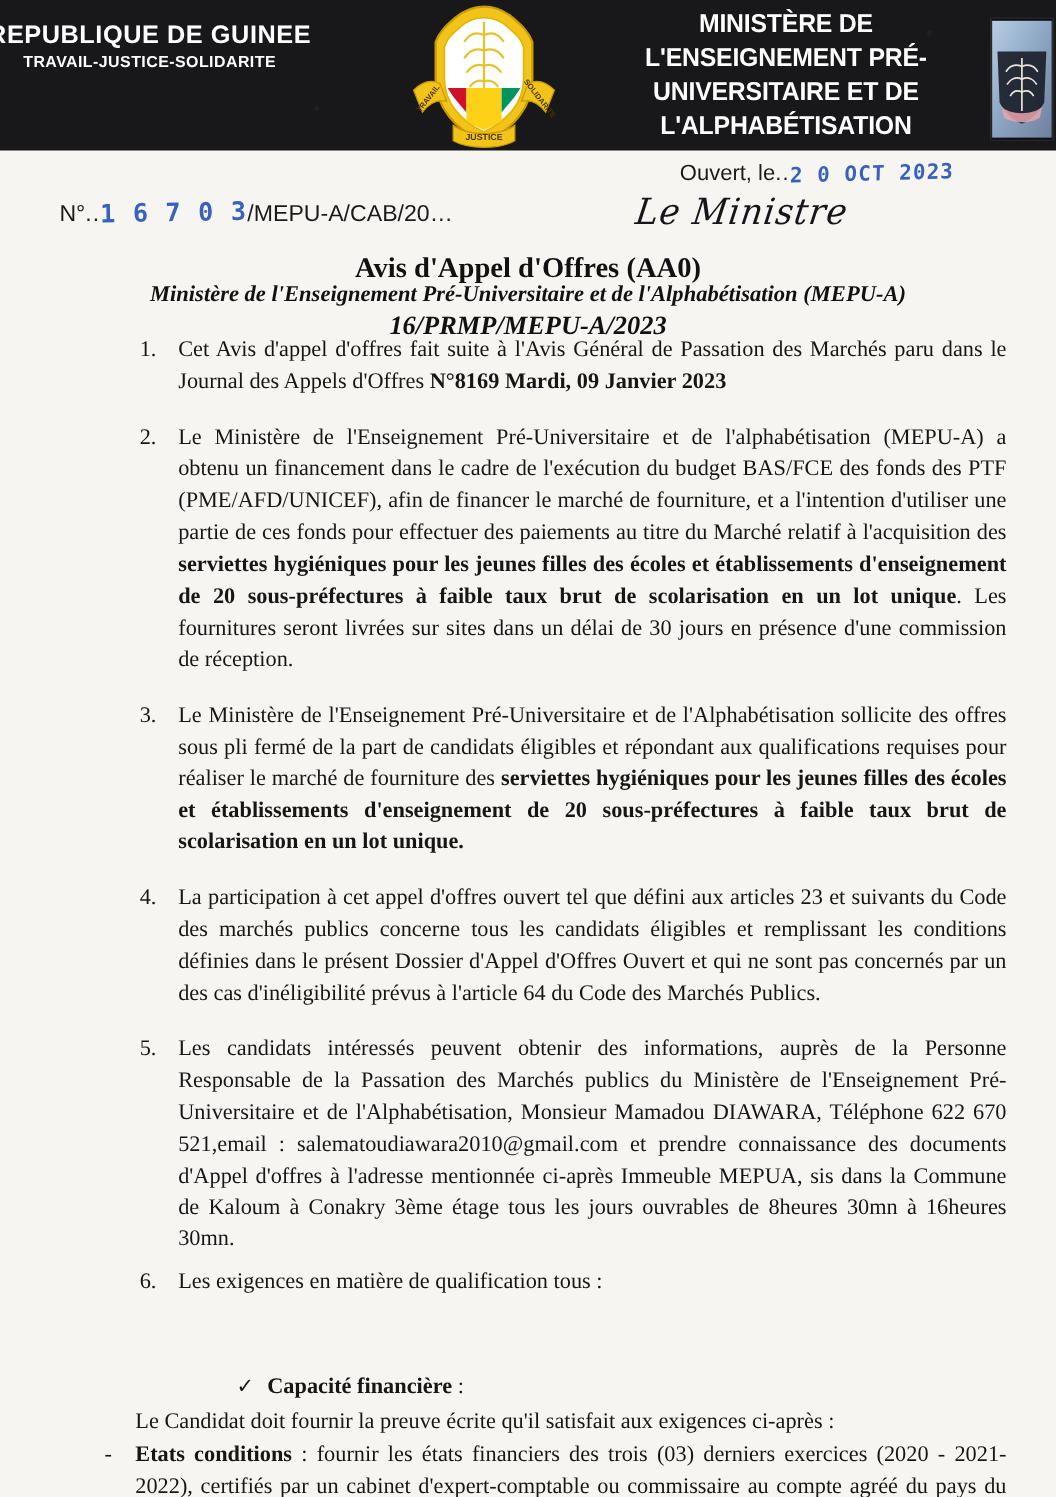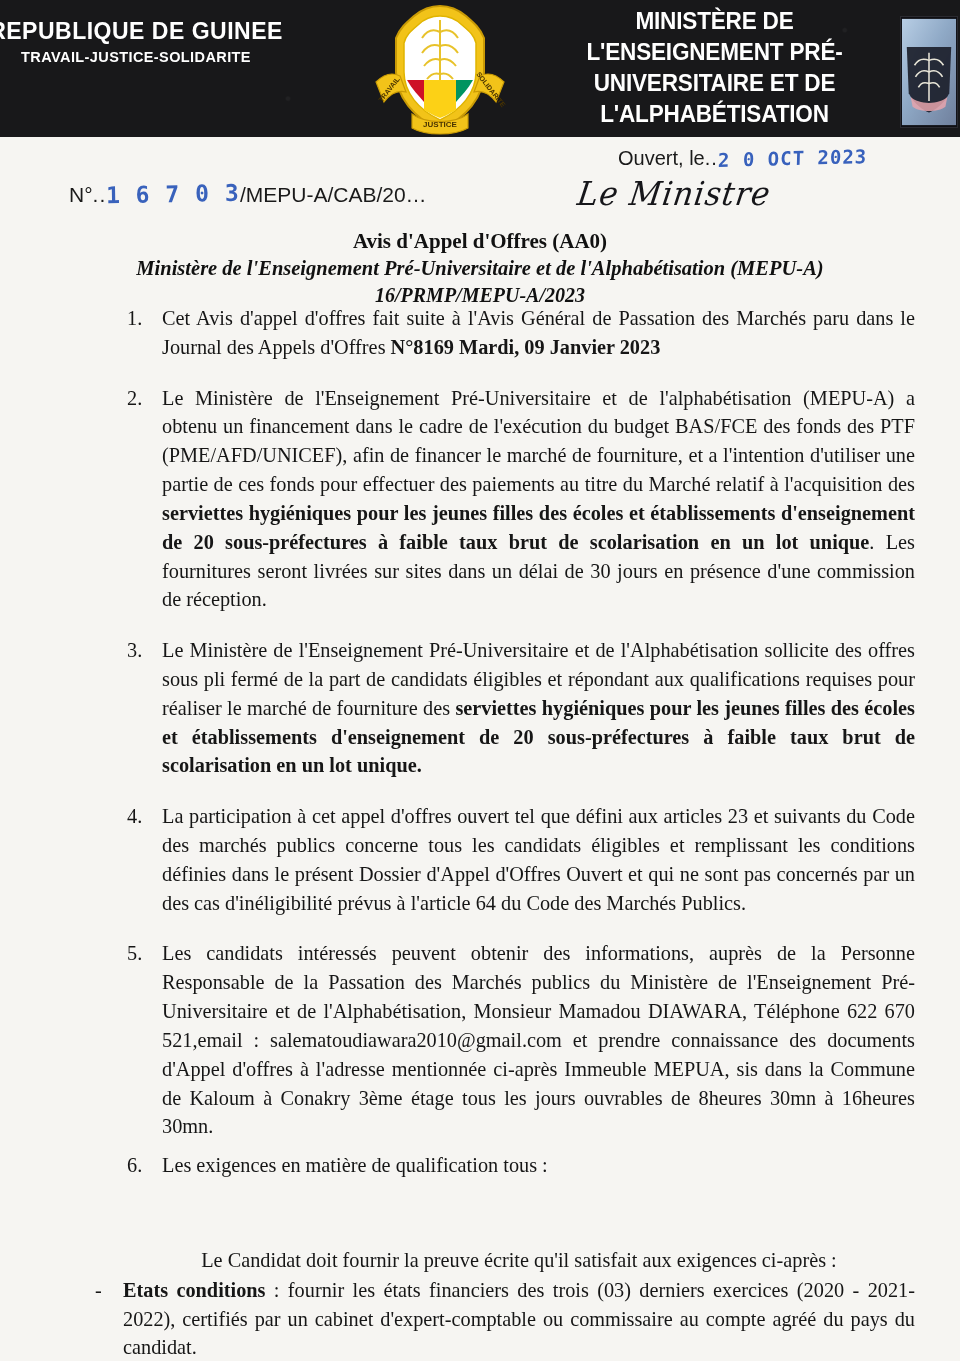--- a/index.html
+++ b/index.html
@@ -135,59 +135,58 @@
     transform-origin: left center;
   }
 
   .ref-line {
     position: absolute;
     left: 54px; top: 44px;
     font-size: 21px;
     color: #1a1a1a;
     font-family: "Liberation Sans", "DejaVu Sans", sans-serif;
     white-space: nowrap;
-    margin-left: 15px;
   }
   .stamp-num {
     font-family: "DejaVu Sans Mono", monospace;
     font-weight: bold;
     font-size: 23px;
     color: #2a56b8;
     letter-spacing: 1px;
     display: inline-block;
     transform: rotate(-1deg);
     opacity: .92;
   }
 
   
   .doc-title {
     position: absolute;
     left: 0; top: 92px;
     width: 960px;
     text-align: center;
-    font-size: 21px;
+    font-size: 26px;
     font-weight: bold;
     color: #111;
   }
   .doc-subtitle {
     position: absolute;
     left: 0; top: 120px;
     width: 960px;
     text-align: center;
     font-size: 20.5px;
     font-weight: bold;
     font-style: italic;
     color: #111;
   }
   .doc-ref {
     position: absolute;
     left: 0; top: 147px;
     width: 960px;
     text-align: center;
-    font-size: 20px;
+    font-size: 24px;
     font-weight: bold;
     font-style: italic;
     color: #111;
   }
 
   
   #clauses {
     position: absolute;
     left: 125px; top: 167px;
     width: 790px;
@@ -231,21 +230,20 @@
     margin-bottom: 3px;
   }
   .check-mark {
     font-weight: normal;
     margin-right: 12px;
     font-size: 19px;
   }
   .intro-line {
     padding-left: 28px;
     margin-bottom: 1px;
-    text-align: center;
   }
   .dash-item {
     display: flex;
     align-items: flex-start;
     text-align: justify;
     margin-bottom: 0;
   }
   .dash-item .dash {
     flex: 0 0 28px;
     text-align: left;
@@ -370,20 +368,22 @@
     </div>
 
     <div class="clause c6">
       <span class="num">6.</span>
       <span class="body">Les exigences en matière de qualification tous :</span>
     </div>
   </div>
 
   <div id="qualification">
 
+    <div class="check-line"><span class="check-mark">✓</span><span>Capacité financière</span><span style="font-weight:normal"> :</span>
+    </div>
 
     <div class="intro-line">Le Candidat doit fournir la preuve écrite qu'il satisfait aux exigences ci-après :</div>
 
     <div class="dash-item">
       <span class="dash">-</span>
       <span class="dbody"><b>Etats conditions</b><span> : fournir les états financiers des trois (03) derniers exercices (2020 - 2021-2022), certifiés par un cabinet d'expert-comptable ou commissaire au compte agréé du pays du candidat.</span></span>
     </div>
 
   </div>
 </div>

